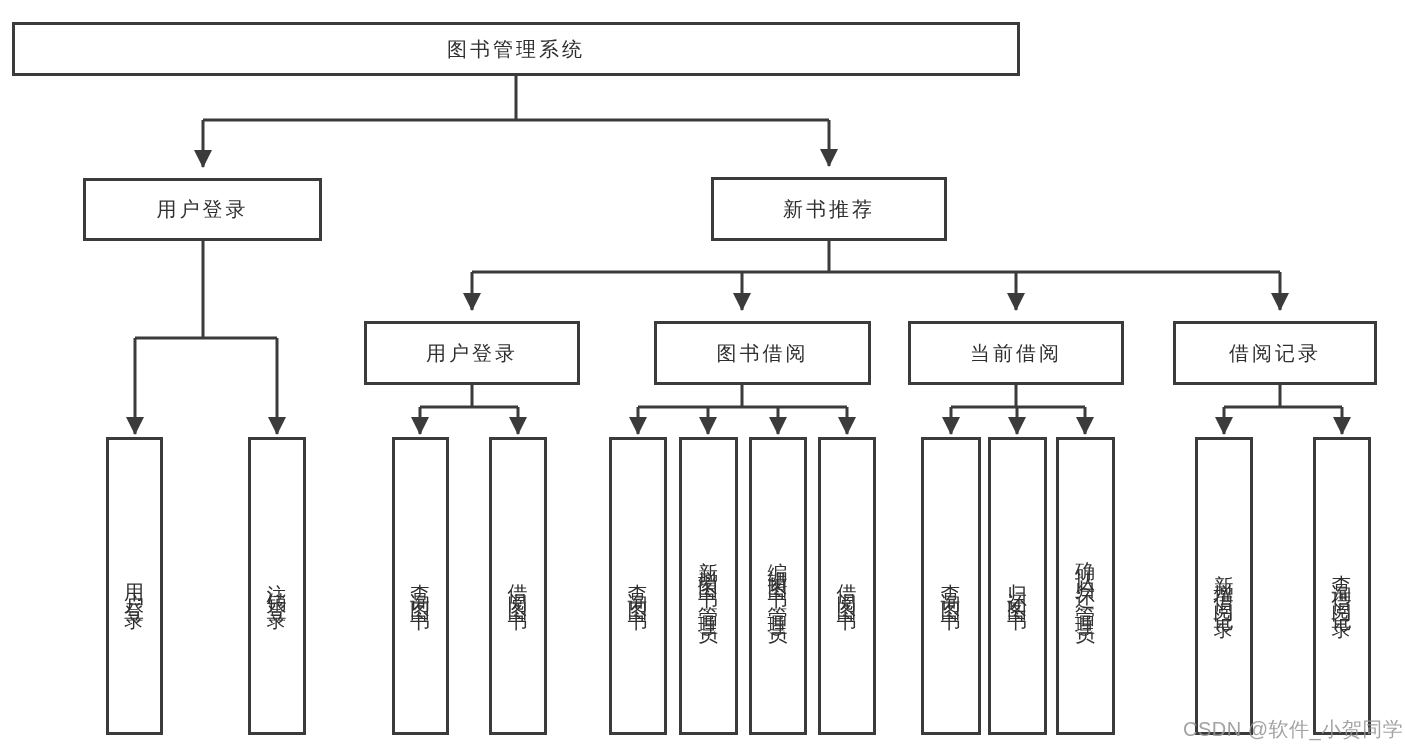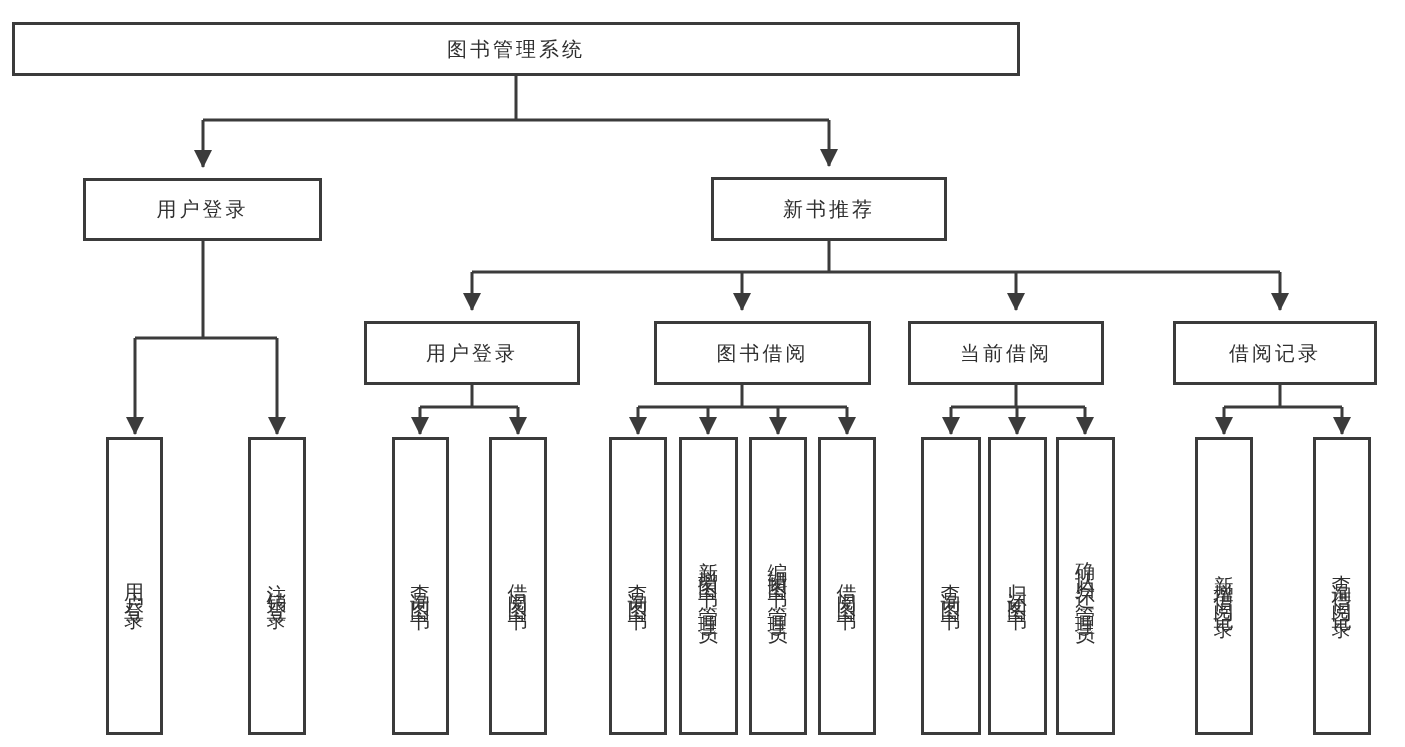--- a/index.html
+++ b/index.html
@@ -10,21 +10,21 @@
   .b{position:absolute;box-sizing:border-box;border:3px solid #3b3b3b;background:#ffffff;
      display:flex;align-items:center;justify-content:center;color:#2f2f2f;z-index:1;}
   .h{font-size:20px;letter-spacing:3px;margin-top:8px;}
   .v span{writing-mode:vertical-rl;text-orientation:mixed;font-size:20px;letter-spacing:9px;line-height:1;display:block;}
   
   .p-root{left:12px;top:14px;width:1008px;height:54px;}
   .p-login{left:83px;top:170px;width:239px;height:63px;}
   .p-mgmt{left:711px;top:169px;width:236px;height:64px;}
   .p-new{left:364px;top:313px;width:216px;height:64px;}
   .p-bor{left:654px;top:313px;width:217px;height:64px;}
-  .p-cur{left:908px;top:313px;width:196px;height:64px;}
+  .p-cur{left:908px;top:313px;width:216px;height:64px;}
   .p-rec{left:1173px;top:313px;width:204px;height:64px;}
   
   .leaf{top:437px;height:298px;}
   .p-u1{left:106px;width:57px;}
   .p-u2{left:248px;width:58px;}
   .p-a1{left:392px;width:57px;}
   .p-a2{left:489px;width:58px;}
   .p-b1{left:609px;width:58px;}
   .p-b2{left:679px;width:59px;}
   .p-b3{left:749px;width:58px;}
@@ -144,13 +144,14 @@
     <span>确认归还（管理员）</span>
   </div>
 
   <div class="b v leaf p-d1">
     <span>新增借阅记录</span>
   </div>
   <div class="b v leaf p-d2">
     <span>查询借阅记录</span>
   </div>
 
+  <div class="watermark">CSDN @软件_小贺同学</div>
 </div>
 
 </body></html>

